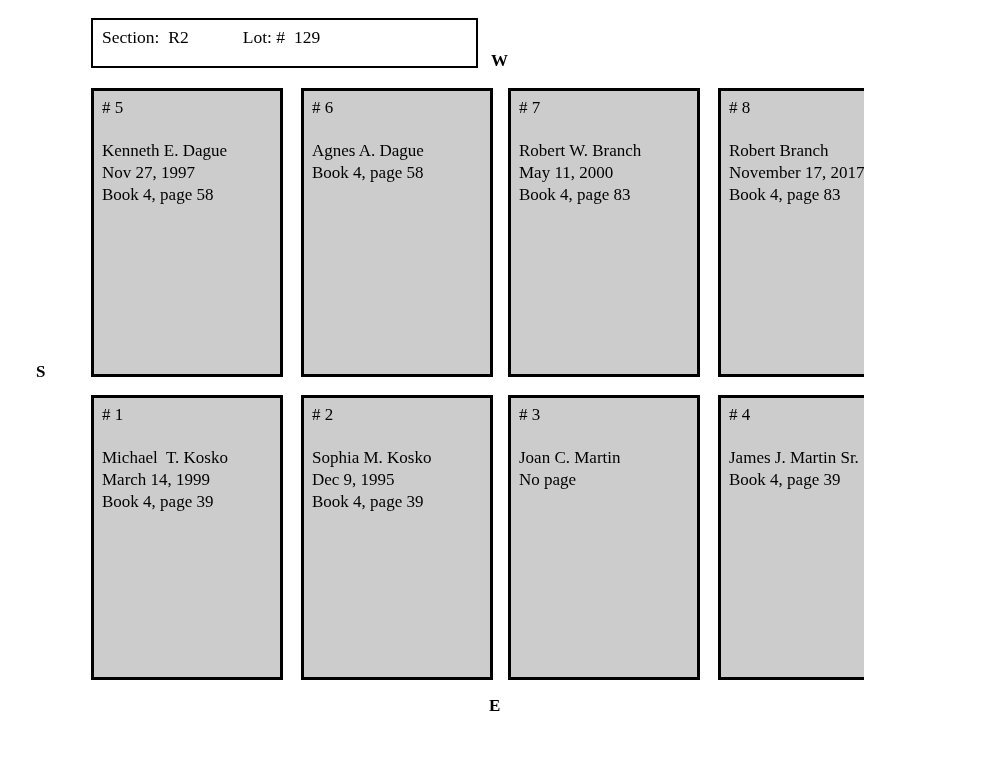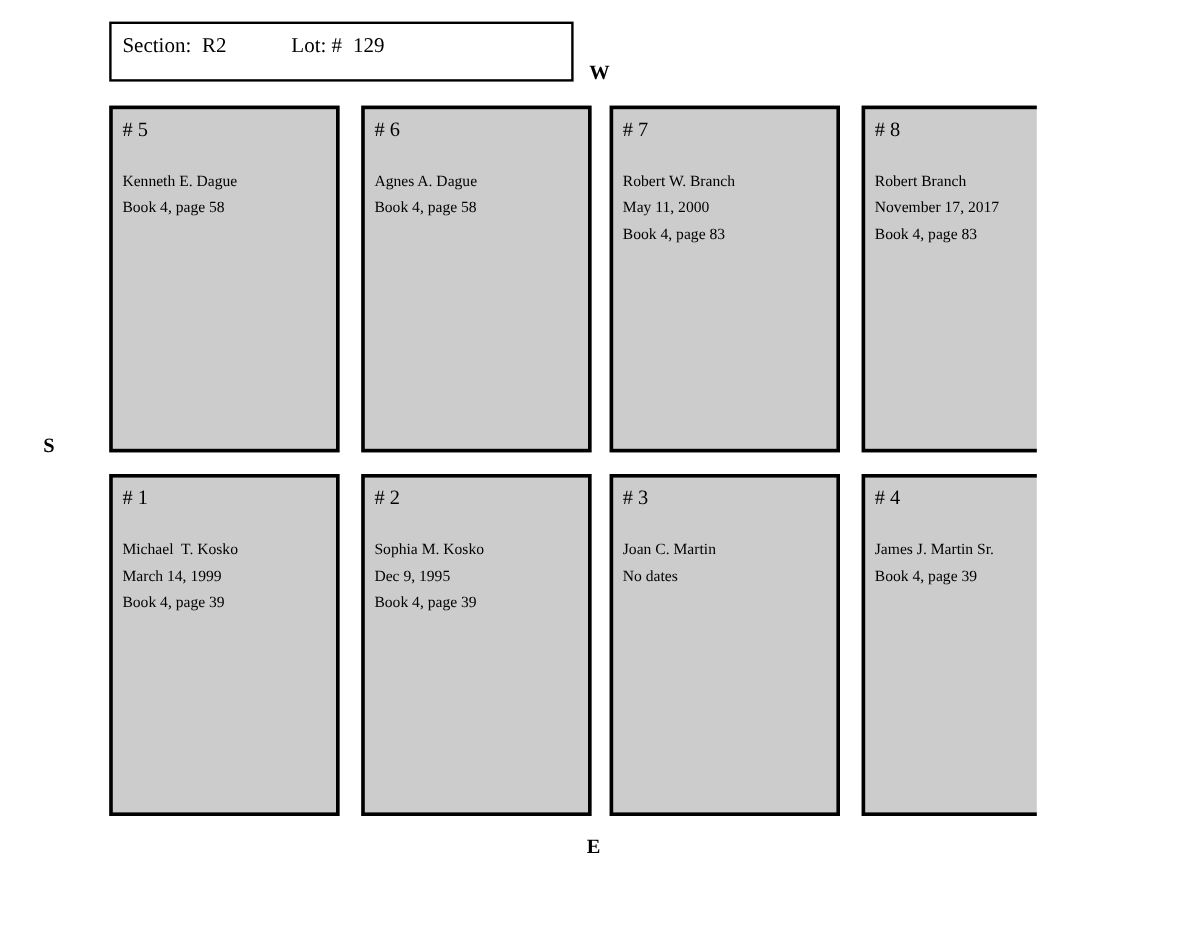--- a/index.html
+++ b/index.html
@@ -72,21 +72,21 @@
   }
   .plot-number {
     font-size: 17px;
     line-height: 22px;
     white-space: pre;
   }
   .plot-spacer {
     height: 21px;
   }
   .plot-line {
-    font-size: 13px;
+    font-size: 17px;
     line-height: 22px;
     white-space: pre;
   }
 
   
   .row-top    { top: 88px;  height: 289px; }
   .row-bottom { top: 395px; height: 285px; }
   
   .col-1 { left: 91px;  width: 192px; }
   .col-2 { left: 301px; width: 192px; }
@@ -105,20 +105,21 @@
   <div class="compass" id="compass-w">W</div>
   <div class="compass" id="compass-e">E</div>
   <div class="compass" id="compass-s">S</div>
   <div class="compass" id="compass-n">N</div>
 
   <div class="plot row-top col-1">
     <div class="plot-inner">
       <div class="plot-number"># 5</div>
       <div class="plot-spacer"></div>
       <div class="plot-line">Kenneth E. Dague</div>
+      <div class="plot-line">Nov 27, 1997</div>
       <div class="plot-line">Book 4, page 58</div>
     </div>
   </div>
 
   <div class="plot row-top col-2">
     <div class="plot-inner">
       <div class="plot-number"># 6</div>
       <div class="plot-spacer"></div>
       <div class="plot-line">Agnes A. Dague</div>
       <div class="plot-line">Book 4, page 58</div>
@@ -163,21 +164,21 @@
       <div class="plot-line">Dec 9, 1995</div>
       <div class="plot-line">Book 4, page 39</div>
     </div>
   </div>
 
   <div class="plot row-bottom col-3">
     <div class="plot-inner">
       <div class="plot-number"># 3</div>
       <div class="plot-spacer"></div>
       <div class="plot-line">Joan C. Martin</div>
-      <div class="plot-line">No dates</div>
+      <div class="plot-line">No page</div>
       <div class="plot-line"></div>
     </div>
   </div>
 
   <div class="plot row-bottom col-4">
     <div class="plot-inner">
       <div class="plot-number"># 4</div>
       <div class="plot-spacer"></div>
       <div class="plot-line">James J. Martin Sr.</div>
       <div class="plot-line">Book 4, page 39</div>

